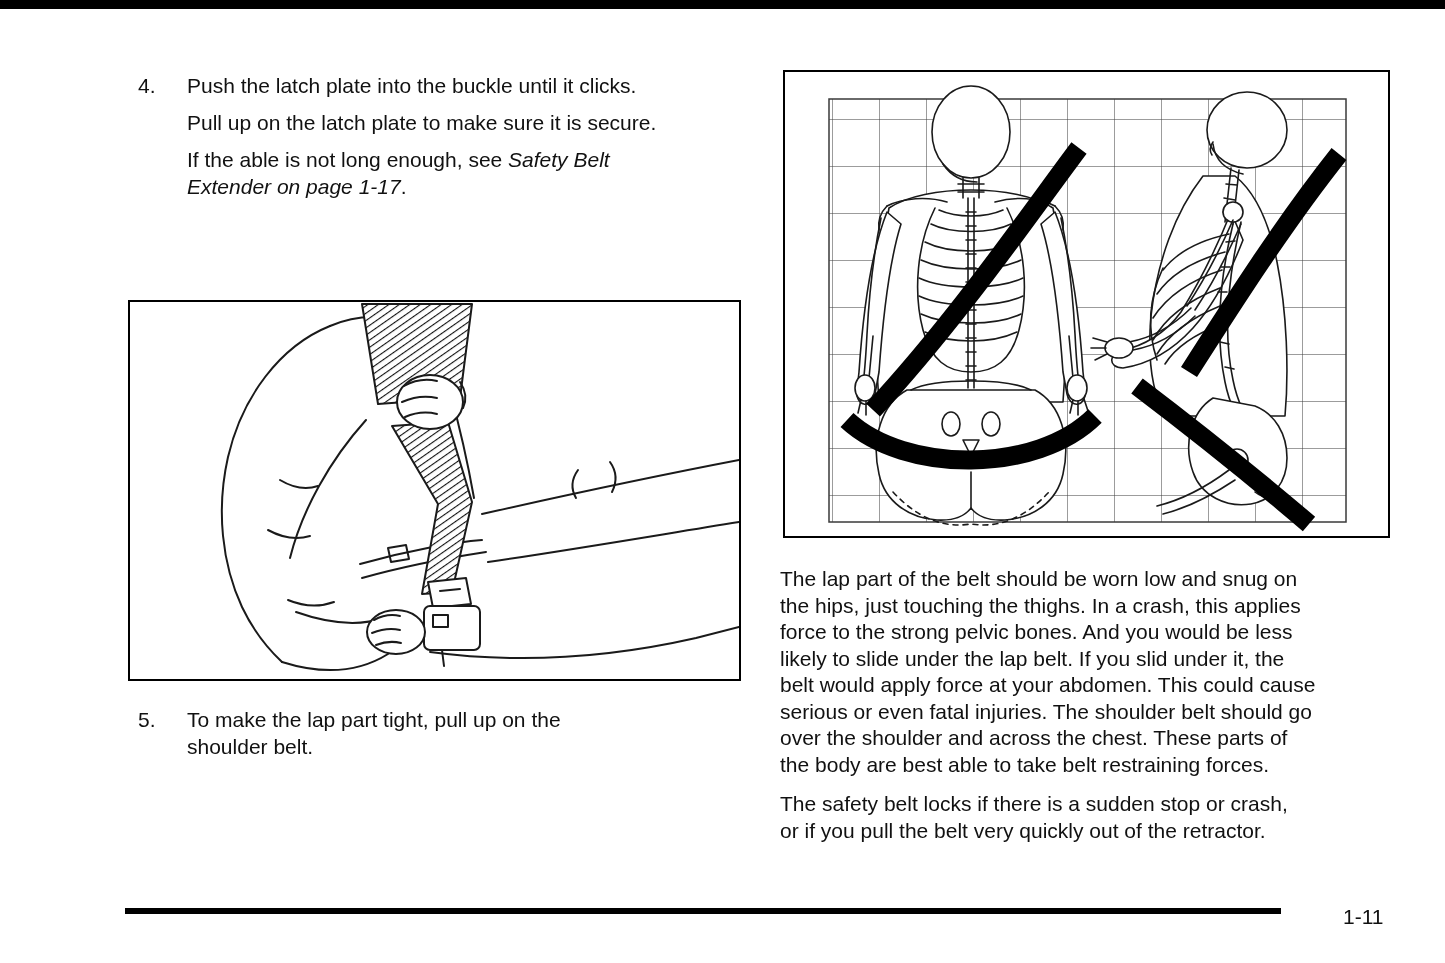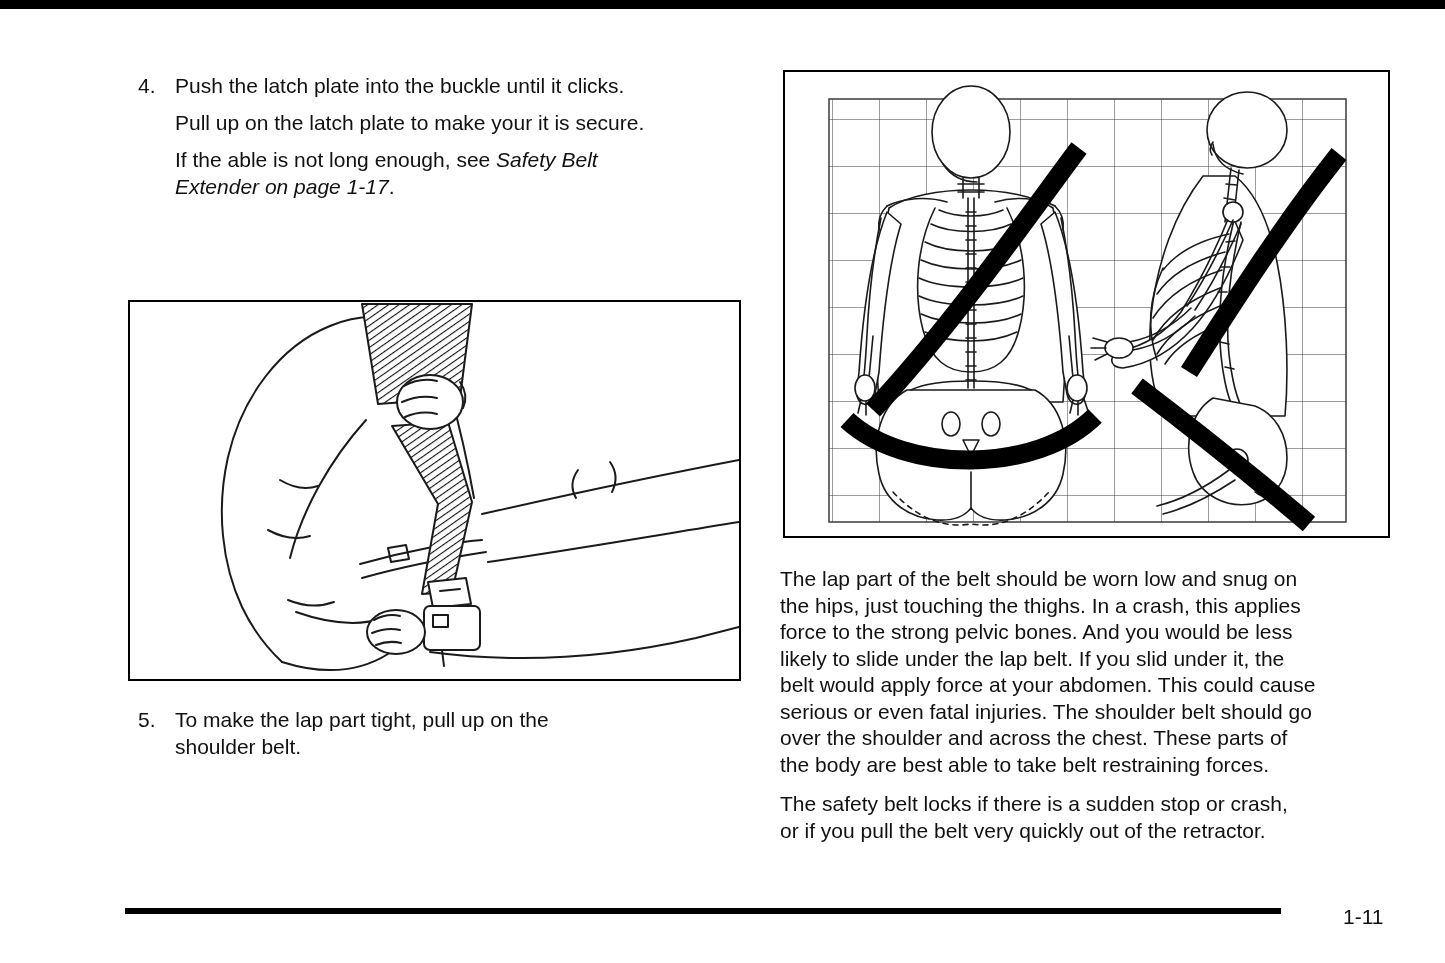--- a/index.html
+++ b/index.html
@@ -12,21 +12,21 @@
     position: relative;
     overflow: hidden;
   }
   .page { position: relative; width: 1445px; height: 963px; background: #fff; }
   .topbar { position: absolute; top: 0; left: 0; width: 1445px; height: 9px; background: #000; }
 
   .step { position: absolute; display: flex; font-size: 21px; line-height: 27px; }
   .step4 { left: 138px; top: 72px; width: 590px; }
   .step5 { left: 138px; top: 706px; width: 520px; }
   .marker { flex: 0 0 37px; }
-  .step-body { flex: 1; }
+  .step-body { flex: 1; margin-left: 12px; }
   .step-body p { margin: 0 0 10px 0; }
   .italic { font-style: italic; }
   .ml { white-space: pre-line; }
 
   .figure-box { position: absolute; background: #fff; border: 2px solid #000; }
   .left-figure  { left: 128px; top: 300px; width: 613px; height: 381px; }
   .right-figure { left: 783px; top: 70px;  width: 607px; height: 468px; }
   .figure-box svg { display: block; width: 100%; height: 100%; }
 
   .body-text { position: absolute; left: 780px; top: 566px; width: 645px; font-size: 21px; line-height: 26.5px; }
@@ -39,21 +39,21 @@
 <body>
 
 <div class="page">
 
   <div class="topbar"></div>
 
   <div class="step step4">
     <div class="marker">4.</div>
     <div class="step-body">
       <p>Push the latch plate into the buckle until it clicks.</p>
-      <p>Pull up on the latch plate to make your it is secure.</p>
+      <p>Pull up on the latch plate to make sure it is secure.</p>
       <p><span>If the able is not long enough, see </span><span class="italic ml">Safety Belt
 Extender on page 1-17</span><span>.</span></p>
     </div>
   </div>
 
   <div class="figure-box left-figure">
     <svg viewBox="0 0 609 377">
       <defs>
         <pattern id="hatch" width="6" height="6" patternUnits="userSpaceOnUse" patternTransform="rotate(55)">
           <rect width="6" height="6" fill="#fff"></rect>

